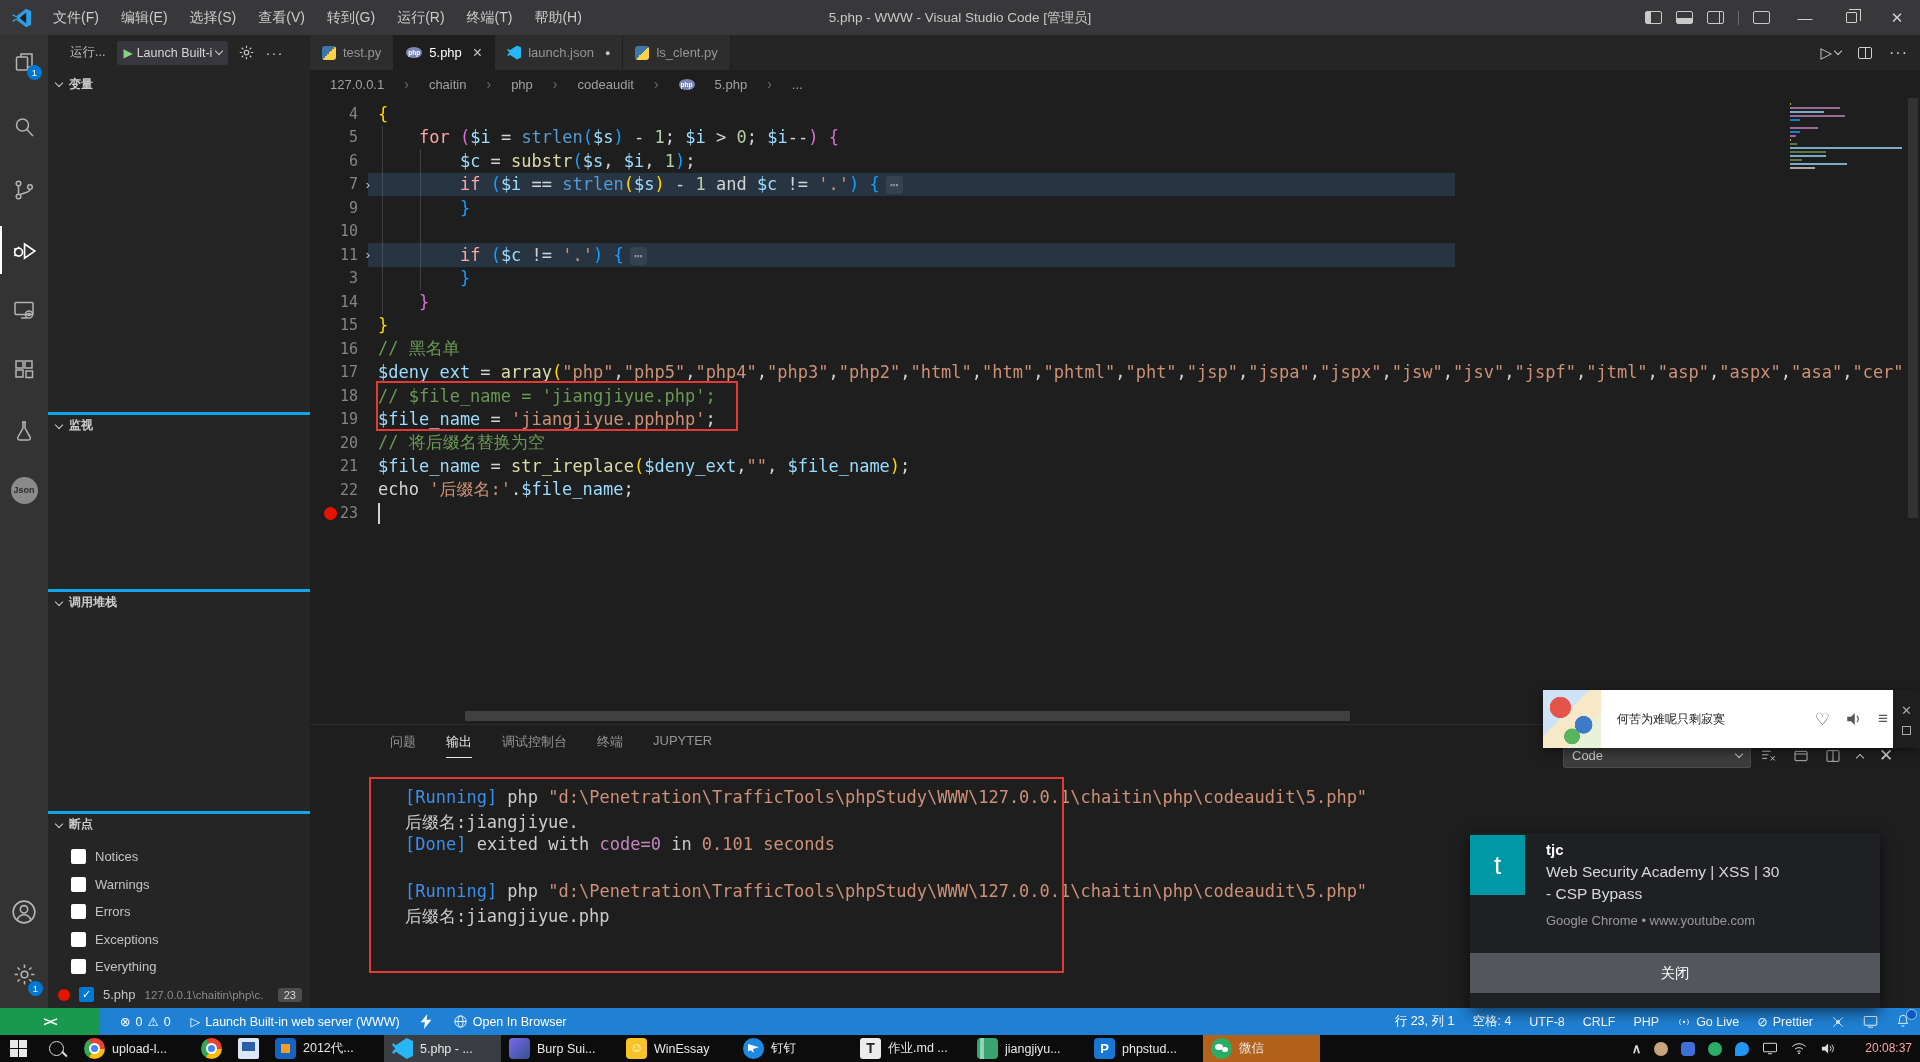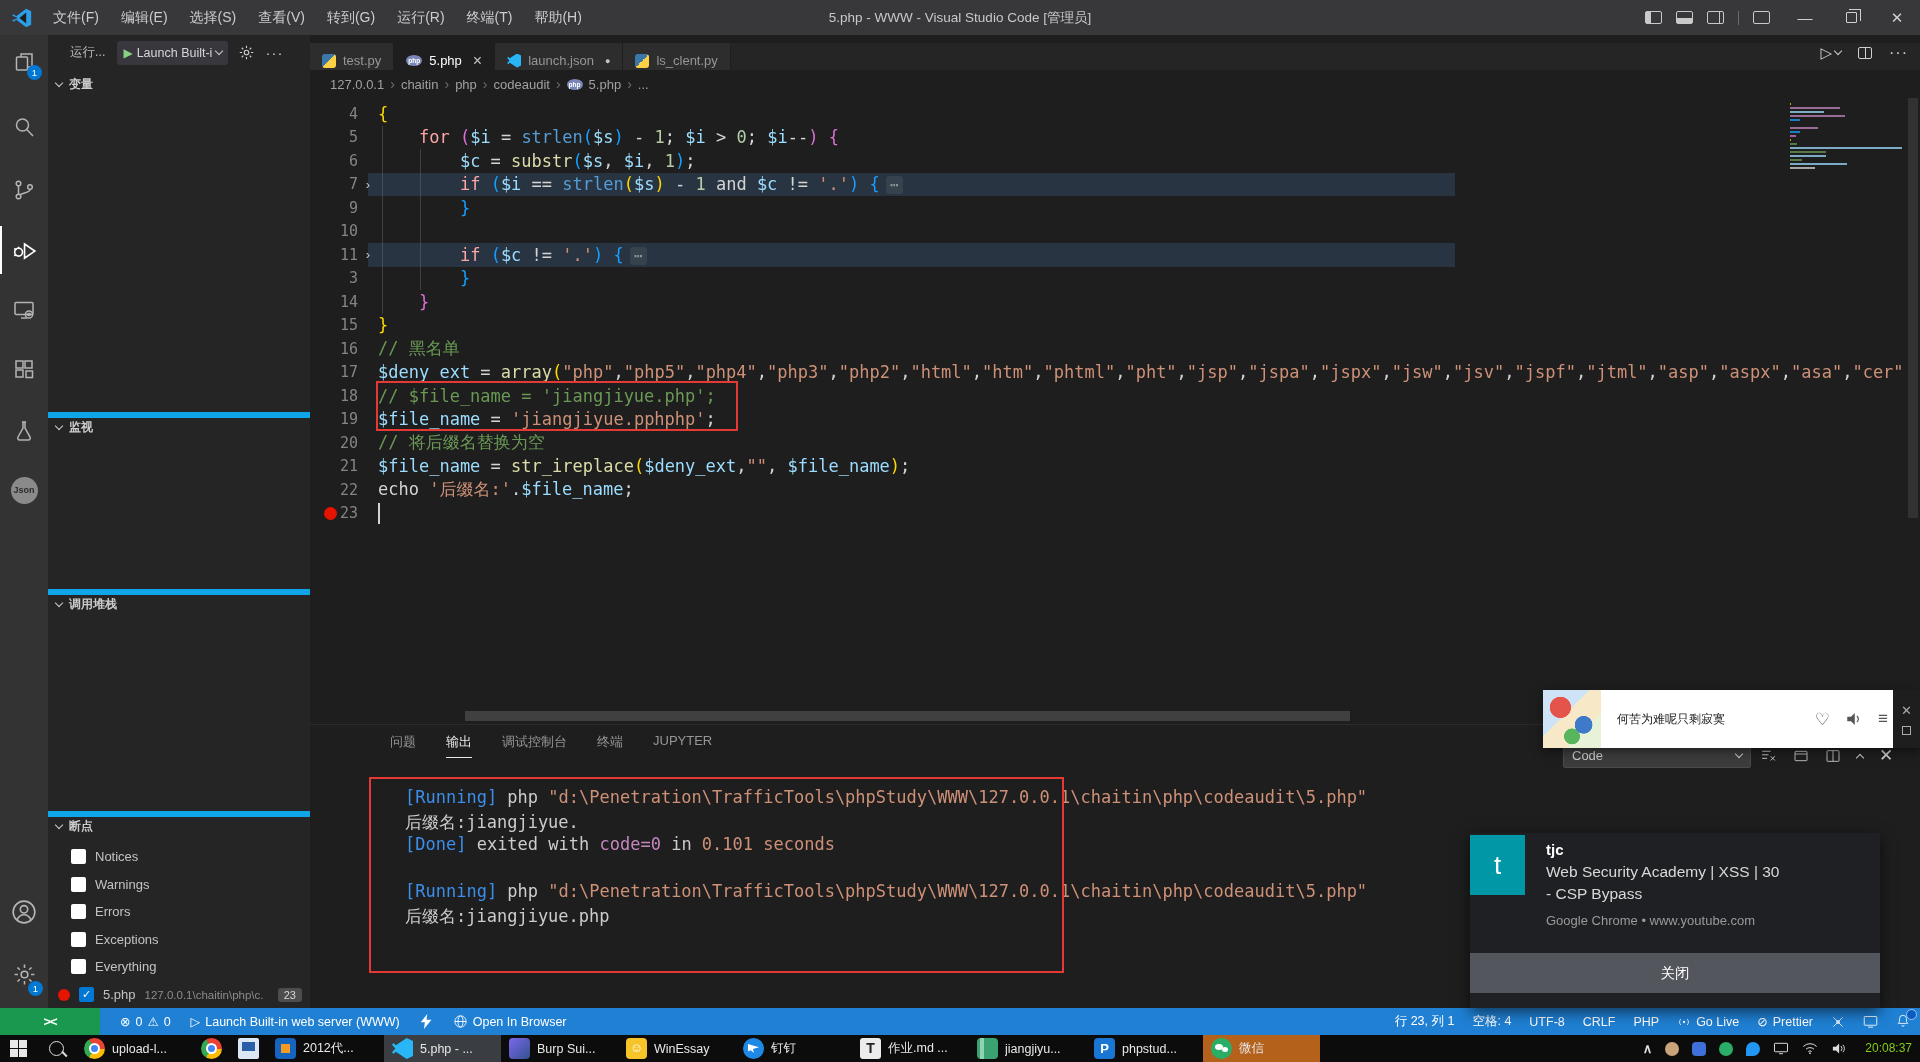--- a/index.html
+++ b/index.html
@@ -35,45 +35,45 @@
 
   
   .sidebar { left:48px; top:35px; width:262px; height:973px; background:#252526; color:#cccccc; }
   .sb-header { position:absolute; left:0; top:0; width:262px; height:35px; display:flex; align-items:center; }
   .sb-title { margin-left:22px; font-size:12.5px; color:#bbbbbb; }
   .launch-btn { margin-left:12px; height:24px; background:#37373d; border-radius:3px; display:flex; align-items:center; padding:0 6px; gap:4px; font-size:12.5px; color:#d6d6d6; }
   .play-g { color:#89d185; font-size:12px; }
   .chev { width:6px; height:6px; border-right:1.4px solid #cccccc; border-bottom:1.4px solid #cccccc; transform:rotate(45deg); margin-top:-3px; }
   .sb-gear { margin-left:10px; }
   .sb-dots { margin-left:10px; font-size:15px; color:#cccccc; letter-spacing:1px; }
-  .section-h { position:absolute; left:0; width:262px; height:24px; display:flex; align-items:center; gap:7px; padding-left:8px; font-size:12px; font-weight:bold; color:#cccccc; border-top:6px solid #0ea5e9; background:#252526; }
+  .section-h { position:absolute; left:0; width:262px; height:24px; display:flex; align-items:center; gap:7px; padding-left:8px; font-size:12px; font-weight:bold; color:#cccccc; border-top:3px solid #0ea5e9; background:#252526; }
   .section-h .chev { margin-top:-2px; }
   .bp-row { position:absolute; left:0; width:262px; height:27px; display:flex; align-items:center; padding-left:23px; gap:9px; font-size:13px; color:#c3c3c3; }
   .cb { width:15px; height:15px; background:#ffffff; border-radius:2px; }
   .cb.checked { background:#0078d4; color:#fff; font-size:11px; line-height:15px; text-align:center; }
   .bp-dot { width:12px; height:12px; border-radius:50%; background:#e51400; }
   .bp-path { color:#8c8c8c; font-size:11.5px; white-space:nowrap; overflow:hidden; max-width:118px; }
   .bp-badge { position:absolute; right:8px; background:#4d4d4d; color:#d7d7d7; font-size:11px; border-radius:3px; padding:1px 6px; }
 
   
-  .tabsrow { left:310px; top:43px; width:1610px; height:35px; background:#252526; display:flex; }
+  .tabsrow { left:310px; top:35px; width:1610px; height:35px; background:#252526; display:flex; }
   .tab { height:35px; display:flex; align-items:center; gap:7px; padding:0 12px; font-size:13px; color:#969696; background:#2d2d2d; border-right:1px solid #1e1e1e; }
   .tab.active { background:#1e1e1e; color:#ffffff; }
   .tab .close { font-size:16px; color:#c5c5c5; margin-left:4px; }
   .tab .mod-dot { font-size:9px; color:#c5c5c5; margin-left:4px; }
   .fico-py { width:14px; height:14px; border-radius:3px; background:linear-gradient(135deg,#3b77a8 0 50%,#ffd245 50% 100%); }
   .fico-php { width:16px; height:11px; border-radius:50%; background:#7a86b8; color:#fff; font-size:6.5px; font-weight:bold; display:flex; align-items:center; justify-content:center; }
   .fico-vsc { width:14px; height:14px; background:#29b6f6; clip-path:polygon(70% 0,100% 14%,100% 86%,70% 100%,18% 66%,7% 76%,0 68%,16% 50%,0 32%,7% 24%,18% 34%); }
   .ed-actions { position:absolute; right:12px; top:35px; height:35px; display:flex; align-items:center; gap:17px; color:#cfcfcf; }
   .ed-actions .run { font-size:15px; display:flex; align-items:center; gap:3px; }
   .split-ic { width:14px; height:12px; border:1.3px solid #cfcfcf; border-radius:2px; position:relative; }
   .split-ic::before { content:""; position:absolute; left:5.5px; top:0; bottom:0; width:1.3px; background:#cfcfcf; }
 
   
-  .breadcrumbs { left:310px; top:70px; width:1610px; height:28px; background:#1e1e1e; display:flex; align-items:center; padding-left:20px; gap:6px; font-size:13px; color:#a0a0a0; }
+  .breadcrumbs { left:310px; top:70px; width:1610px; height:28px; background:#1e1e1e; display:flex; align-items:center; padding-left:20px; gap:20px; font-size:13px; color:#a0a0a0; }
   .bc-sep { color:#6e6e6e; font-size:14px; }
 
   
   .editor { left:310px; top:98px; width:1610px; height:626px; background:#1e1e1e; overflow:hidden; }
   .code-lines { position:absolute; left:0; top:4px; width:1610px; }
   .code-row { position:relative; height:23.5px; display:flex; align-items:center; }
   .code-row.hl::before { content:""; position:absolute; left:58px; width:1087px; top:0; bottom:0; background:rgba(70,110,160,0.28); }
   .gut-num { width:48px; text-align:right; font-family:"DejaVu Sans Mono", monospace; font-size:15px; color:#858585; flex:none; position:relative; z-index:1; }
   .gut-chev { width:20px; text-align:center; color:#c5c5c5; font-size:13px; flex:none; position:relative; z-index:1; }
   .code-text { font-family:"DejaVu Sans Mono", monospace; font-size:17px; white-space:pre; position:relative; z-index:1; }
@@ -139,21 +139,21 @@
   .appic.notebook { background:#3ba272; }
   .appic.notebook::after { content:""; position:absolute; left:3px; top:0; width:4px; height:21px; background:#8fd3b2; }
   .appic.phpstudy { background:#1976d2; color:#fff; font-weight:bold; font-size:13px; text-align:center; line-height:21px; }
   .appic.wechat { border-radius:50%; background:#2aae67; }
   .appic.wechat::before { content:""; position:absolute; left:4px; top:6px; width:8px; height:6px; border-radius:50%; background:#fff; }
   .appic.wechat::after { content:""; position:absolute; left:11px; top:9px; width:6px; height:5px; border-radius:50%; background:#fff; }
   .tray { position:absolute; right:8px; top:0; height:27px; display:flex; align-items:center; gap:13px; }
   .tr-chev { color:#ddd; font-size:13px; font-weight:bold; }
   .tr-dot { width:14px; height:14px; border-radius:4px; }
   .tray svg { stroke:#ddd; fill:none; stroke-width:1.5; }
-  .clock { color:#84cc16; font-size:12px; text-align:right; line-height:13px; margin-left:6px; }
+  .clock { color:#fca5a5; font-size:12px; text-align:right; line-height:13px; margin-left:17px; }
 
   
   .music-popup { left:1543px; top:690px; width:377px; height:58px; background:#ffffff; box-shadow:0 3px 10px rgba(0,0,0,.5); display:flex; align-items:center; z-index:20; }
   .album { width:58px; height:58px; flex:none; background:
       radial-gradient(circle at 30% 30%, #e4544a 0 18%, transparent 19%),
       radial-gradient(circle at 70% 60%, #3f79c9 0 16%, transparent 17%),
       radial-gradient(circle at 50% 80%, #58b55e 0 14%, transparent 15%),
       linear-gradient(135deg,#cfe3f7 0 40%,#f7e9c8 40% 70%,#e8f2d8 70% 100%); }
   .music-title { font-size:12px; color:#1a1a1a; margin-left:16px; white-space:nowrap; }
   .music-icons { position:absolute; right:32px; display:flex; gap:15px; color:#555; font-size:17px; align-items:center; }

